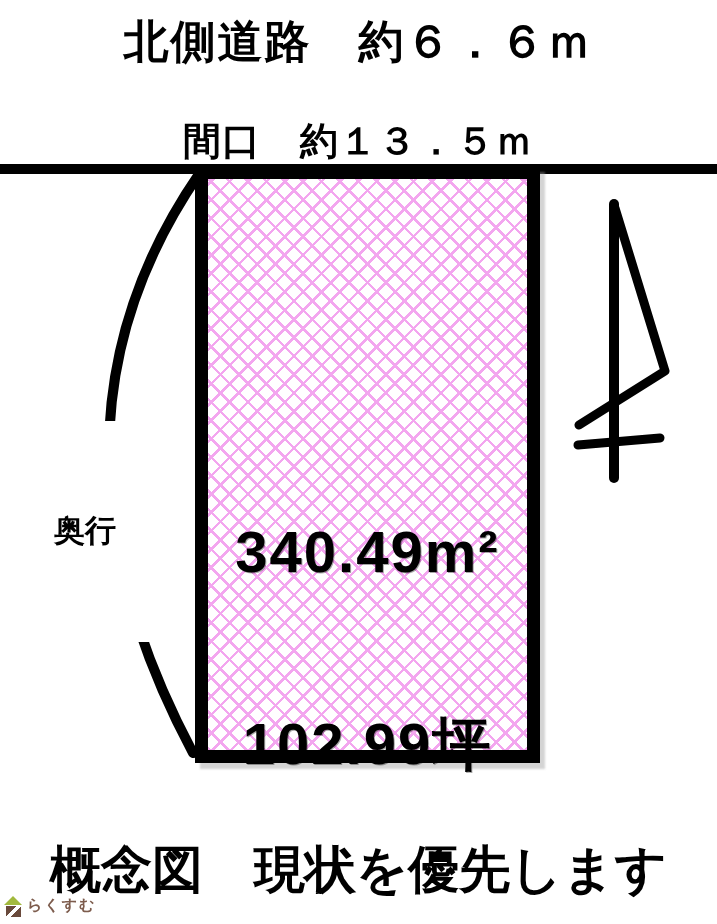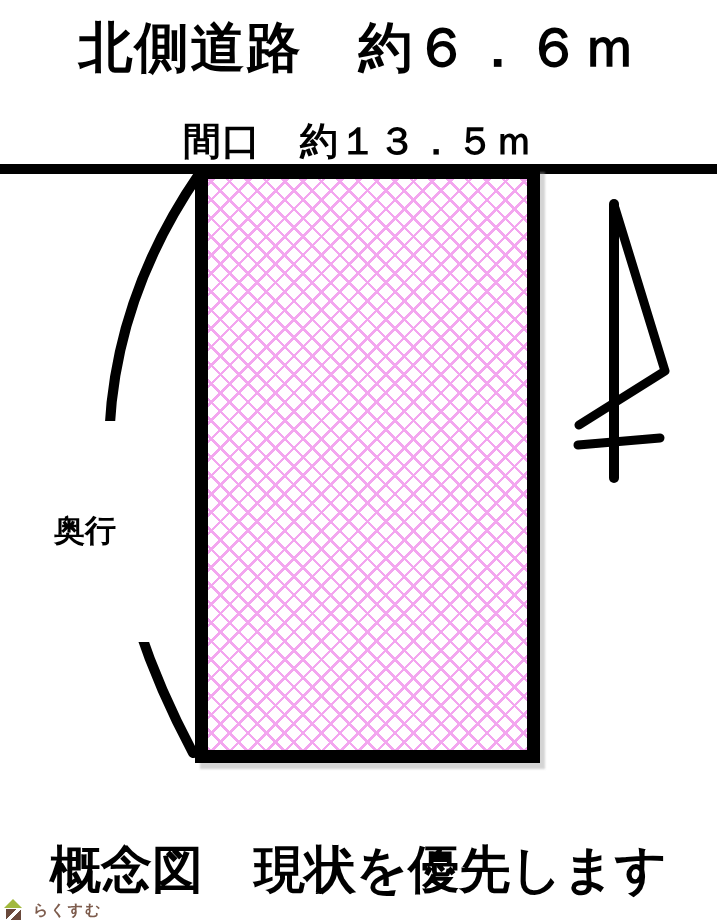--- a/index.html
+++ b/index.html
@@ -13,21 +13,21 @@
   html,body{margin:0;padding:0;background:#ffffff;}
   .stage{
     position:relative;
     width:717px;height:924px;
     background:#ffffff;
     overflow:hidden;
     font-family:"Liberation Sans","DejaVu Sans",sans-serif;
     color:#000;
   }
   .t-center{position:absolute;left:0;width:717px;text-align:center;font-weight:bold;white-space:pre;}
-  .title-north{top:12px;font-size:54px;letter-spacing:2px;}
+  .title-north{top:12px;font-size:45px;letter-spacing:2px;}
   .frontage{top:116px;font-size:38px;letter-spacing:1px;}
   .road-line{
     position:absolute;left:0;top:164px;width:717px;height:10px;
     background:var(--road,#000);
   }
   .plot{
     position:absolute;left:195px;top:166px;width:345px;height:597px;
     box-sizing:border-box;
     border:13px solid var(--outline,#000);
     background-color:#ffffff;
@@ -49,21 +49,21 @@
     background:#ffffff;
     text-align:center;font-weight:bold;font-size:31px;line-height:43px;
     white-space:pre;padding:2px 0 4px 0;
   }
   .caption{
     position:absolute;left:0;top:836px;width:717px;
     text-align:center;font-weight:bold;font-size:51px;white-space:pre;
   }
   .logo{
     position:absolute;left:4px;top:896px;height:24px;z-index:5;
-    display:flex;align-items:flex-end;gap:11px;
+    display:flex;align-items:flex-start;gap:5px;
   }
   .house-icon{width:18px;height:21px;display:flex;flex-direction:column;align-items:center;}
   .house-roof{
     width:0;height:0;
     border-left:9px solid transparent;
     border-right:9px solid transparent;
     border-bottom:9px solid var(--roof,#a2b93d);
   }
   .house-body{
     width:15px;height:11px;margin-top:1px;
@@ -91,20 +91,24 @@
 
     <path class="ink" d="M199 174 Q 22 432 193 753" stroke-width="10" stroke-linecap="round"></path>
 
     <g>
       <line class="ink" x1="614" y1="204" x2="614" y2="478" stroke-width="10" stroke-linecap="round"></line>
       <path class="ink" d="M615 208 L665 371 L579 425" stroke-width="9" stroke-linecap="round" stroke-linejoin="round"></path>
       <line class="ink" x1="578" y1="445" x2="660" y2="438" stroke-width="9" stroke-linecap="round"></line>
     </g>
   </svg>
 
+  <div class="area-block">
+    <div>340.49m²</div>
+    <div>102.99坪</div>
+  </div>
 
   <div class="depth-label">
     <div>奥行</div>
   </div>
 
   <div class="caption">概念図　現状を優先します</div>
 
   <div class="logo">
     <div class="house-icon">
       <div class="house-roof"></div>

